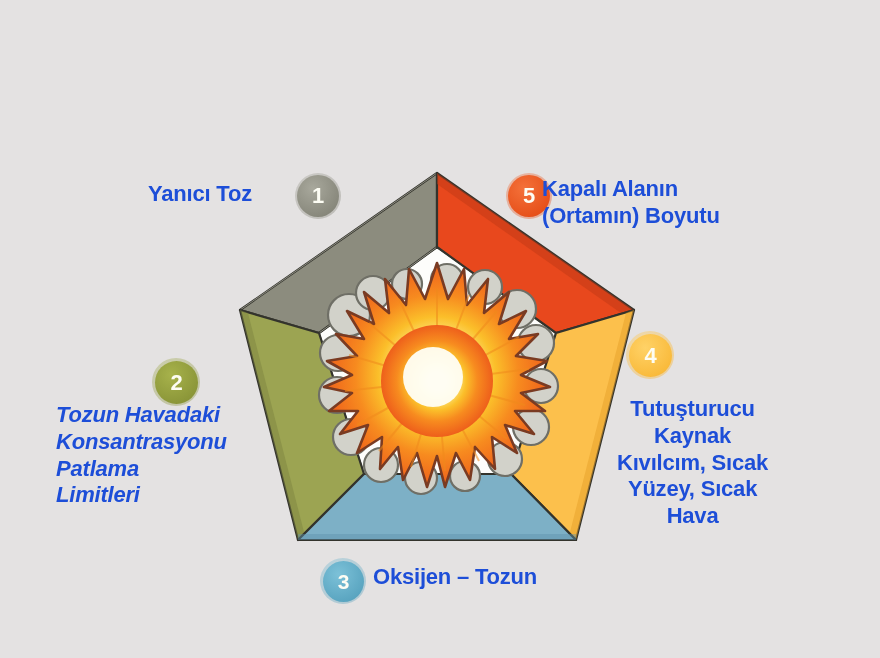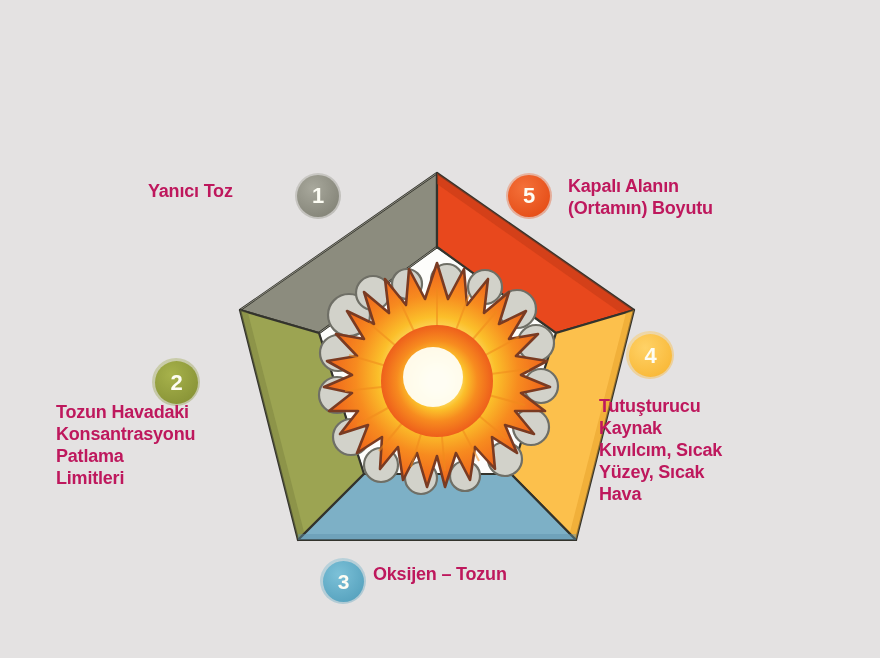--- a/index.html
+++ b/index.html
@@ -22,23 +22,23 @@
   }
   .diagram-svg {
     position: absolute;
     left: 0;
     top: 0;
     width: 880px;
     height: 658px;
   }
   .label {
     position: absolute;
-    color: #be185d;
+    color: #1d4ed8;
     font-weight: bold;
-    font-size: 18px;
+    font-size: 22px;
     line-height: 1.22;
     letter-spacing: -0.2px;
     white-space: pre-line;
   }
   .badge {
     position: absolute;
     border-radius: 50%;
     display: flex;
     align-items: center;
     justify-content: center;
@@ -49,24 +49,24 @@
   }
   
   #badge-1 { left: 297px; top: 175px; width: 42px; height: 42px; font-size: 22px; }
   #badge-2 { left: 155px; top: 361px; width: 43px; height: 43px; font-size: 22px; }
   #badge-3 { left: 323px; top: 561px; width: 41px; height: 41px; font-size: 21px; }
   #badge-4 { left: 629px; top: 334px; width: 43px; height: 43px; font-size: 22px; }
   #badge-5 { left: 508px; top: 175px; width: 42px; height: 42px; font-size: 22px; }
 
   
   #label-1 { left: 148px; top: 181px; }
-  #label-2 { left: 56px;  top: 402px; }
+  #label-2 { left: 56px;  top: 402px; font-style: italic; }
   #label-3 { left: 373px; top: 564px; }
-  #label-4 { left: 599px; top: 396px; }
-  #label-5 { left: 568px; top: 176px; }
+  #label-4 { left: 617px; top: 396px; text-align: center; }
+  #label-5 { left: 542px; top: 176px; }
 </style>
 </head>
 <body style="background: rgb(228, 226, 226);">
 
 <div id="stage">
 
   <svg class="diagram-svg" viewBox="0 0 880 658">
     <defs>
       <radialGradient id="burstGrad" cx="50%" cy="50%" r="50%">
         <stop offset="0%" stop-color="#ffffff"></stop>

